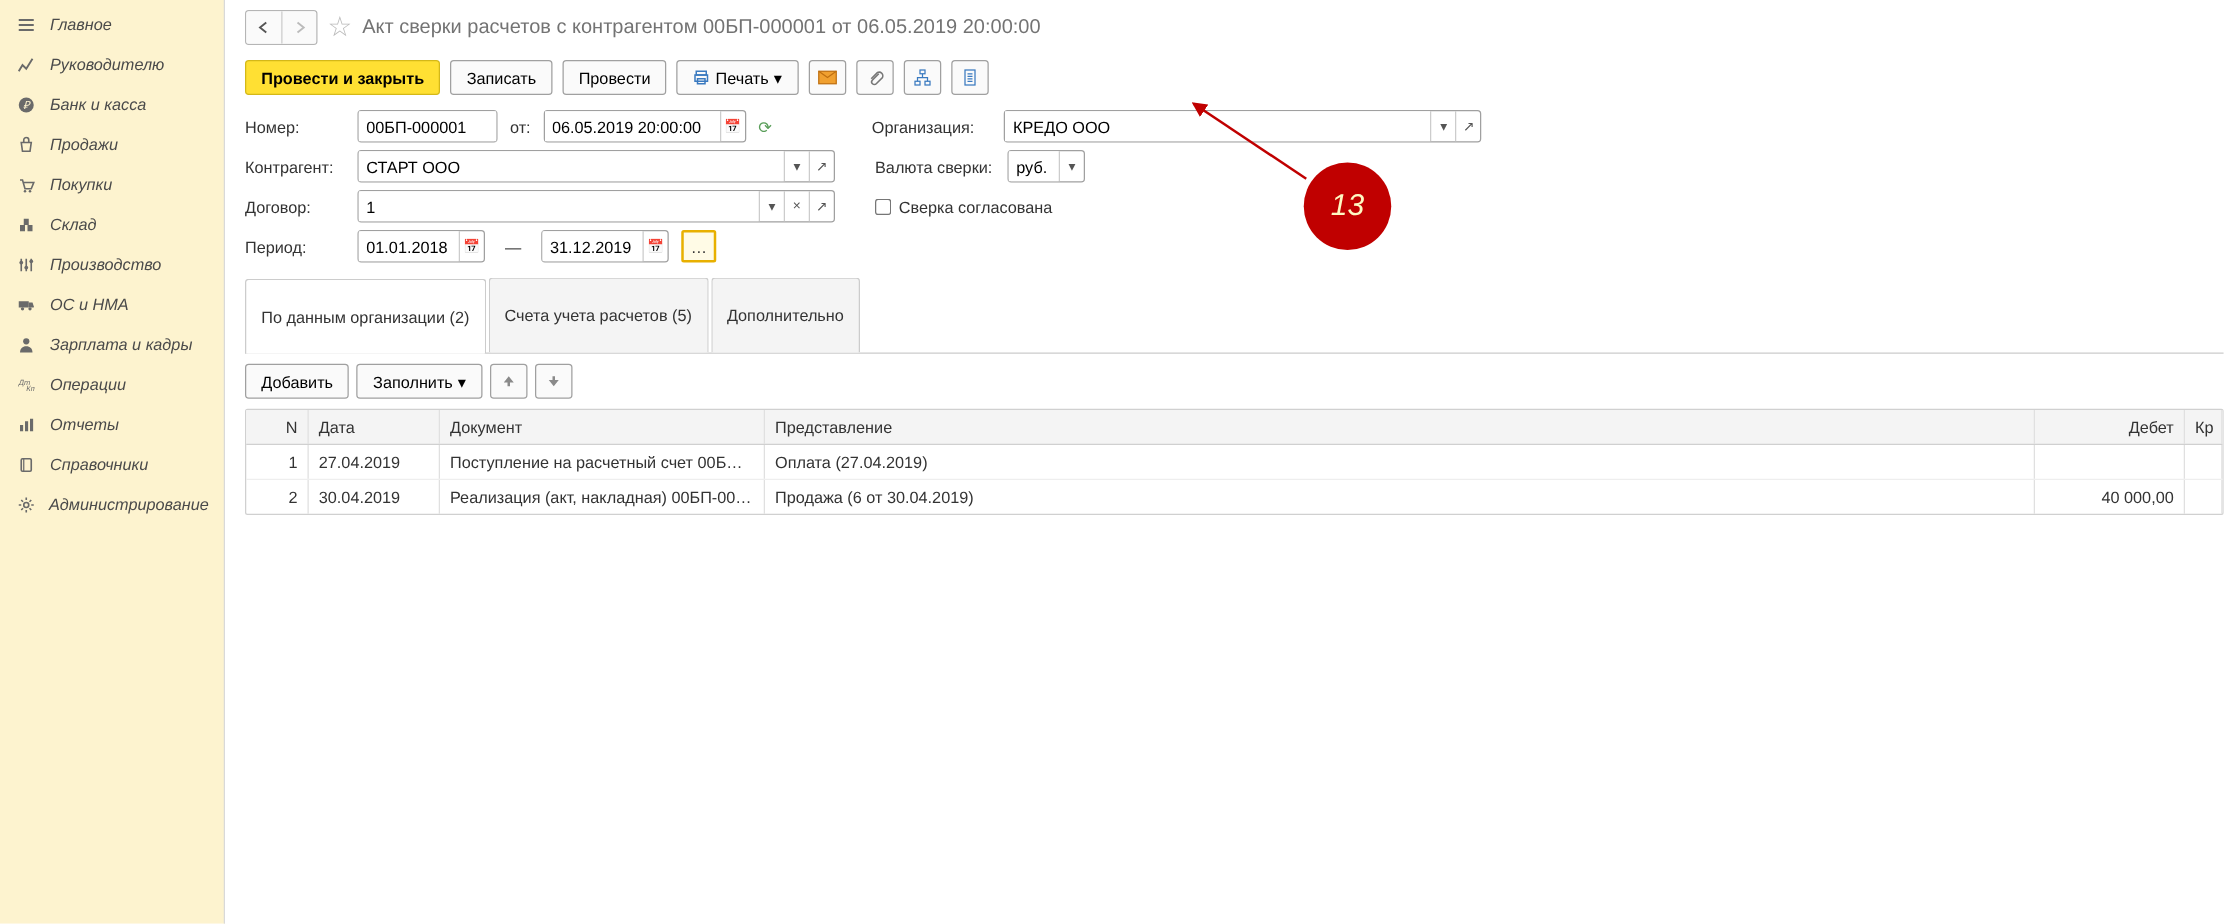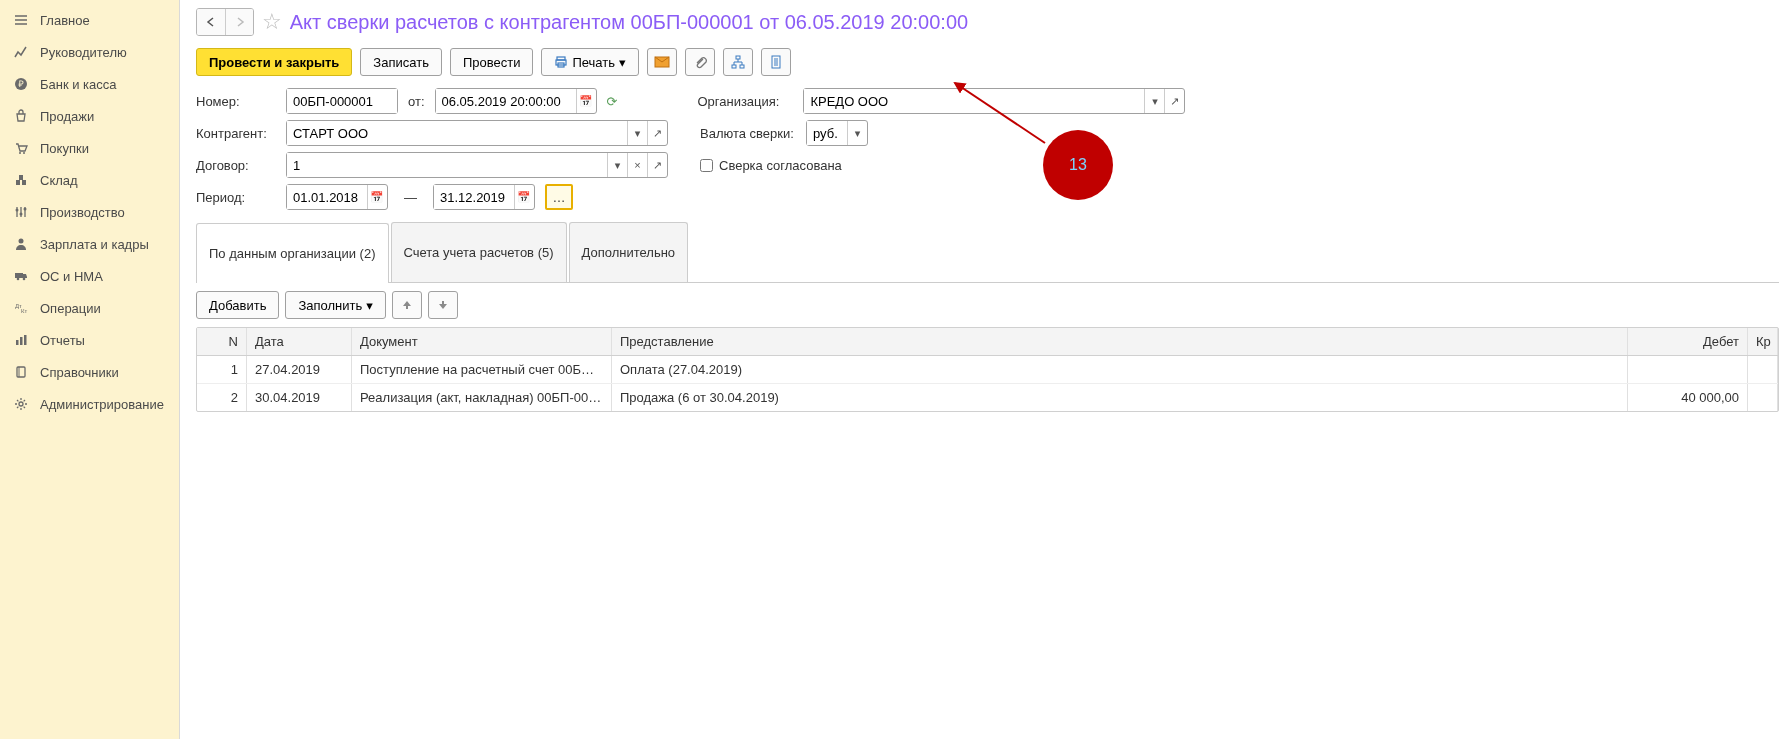--- a/index.html
+++ b/index.html
@@ -1,26 +1,26 @@
 <!DOCTYPE html>
 <html><head>
 <meta charset="utf-8">
 <style>
   * { box-sizing: border-box; margin: 0; padding: 0; font-family: Arial, sans-serif; }
   body { display: flex; height: 739px; width: 1779px; background: #fff; font-size: 13px; color: #333; overflow: hidden; }
   .sidebar { width: 180px; background: #fdf3cf; border-right: 1px solid #d9d9d9; padding-top: 4px; flex-shrink: 0; }
-  .side-item { display: flex; align-items: center; padding: 8px 12px; cursor: pointer; color: #4a4a4a; }
+  .side-item { display: flex; align-items: flex-start; padding: 8px 12px; cursor: pointer; color: #4a4a4a; font-style: italic; }
   .side-icon { width: 18px; height: 16px; margin-right: 10px; display: inline-flex; align-items: center; justify-content: center; color: #6a6a6a; }
   .main { flex: 1; display: flex; flex-direction: column; padding: 8px 0 0 16px; position: relative; }
   .top-row { display: flex; align-items: center; gap: 8px; margin-bottom: 12px; }
   .nav-btngrp { display: flex; border: 1px solid #b5b5b5; border-radius: 3px; overflow: hidden; }
   .nav-btn { width: 28px; height: 26px; background: #fafafa; display: flex; align-items: center; justify-content: center; cursor: pointer; }
   .nav-btn + .nav-btn { border-left: 1px solid #ccc; }
   .star { color: #bbb; font-size: 22px; cursor: pointer; }
-  .page-title { font-size: 20px; font-weight: 400; color: #8b5cf6; }
+  .page-title { font-size: 16px; font-weight: 400; color: #737373; }
   .toolbar { display: flex; align-items: flex-start; gap: 8px; margin-bottom: 12px; }
   .btn { height: 28px; padding: 0 12px; border: 1px solid #a0a0a0; border-radius: 3px; background: #fafafa; cursor: pointer; display: inline-flex; align-items: center; gap: 4px; font-size: 13px; }
   .btn-primary { background: #ffe033; border-color: #d4b818; font-weight: bold; }
   .icon-btn { width: 30px; padding: 0; justify-content: center; }
   .form-rows { display: flex; flex-direction: column; gap: 6px; }
   .form-row { display: flex; align-items: center; gap: 10px; }
   .form-label { width: 80px; color: #333; font-size: 13px; }
   .form-label2 { width: 96px; text-align: left; }
   .inp-wrap { display: flex; border: 1px solid #a0a0a0; border-radius: 3px; height: 26px; background: #fff; }
   .inp { border: 0; outline: 0; padding: 0 6px; height: 24px; font-size: 13px; }
@@ -37,21 +37,21 @@
   .col-n { width: 50px; text-align: right; }
   .col-date { width: 105px; }
   .col-doc { width: 260px; overflow: hidden; white-space: nowrap; text-overflow: ellipsis; }
   .col-pres { flex: 1; }
   .col-deb { width: 120px; text-align: right; }
   .col-kr { width: 30px; }
   .trow { border-bottom: 1px solid #eee; }
   .trow:last-child { border-bottom: none; }
   .period-sep { padding: 0 6px; }
   .dots-btn { width: 28px; height: 26px; border: 2px solid #e8b000; border-radius: 2px; background: #fffbe6; display: flex; align-items: center; justify-content: center; cursor: pointer; }
-  .callout { position: absolute; width: 70px; height: 70px; border-radius: 50%; background: #c00000; color: #7dd3fc; font-size: 16px; display: flex; align-items: center; justify-content: center; left: 863px; top: 130px; z-index: 10; }
+  .callout { position: absolute; width: 70px; height: 70px; border-radius: 50%; background: #c00000; color: #fef9c3; font-size: 24px; display: flex; align-items: center; justify-content: center; left: 863px; top: 130px; z-index: 10; font-style: italic; }
   .callout-line { position: absolute; left: 770px; top: 78px; width: 100px; height: 70px; pointer-events: none; z-index: 9; }
   svg { display: block; }
 </style>
 </head>
 <body>
 
 <div class="sidebar">
   <div class="side-item">
     <span class="side-icon">
         <svg width="14" height="14" viewBox="0 0 14 14">
@@ -112,36 +112,36 @@
           <circle cx="3" cy="5" r="1.5" fill="#6a6a6a"></circle>
           <circle cx="7" cy="9" r="1.5" fill="#6a6a6a"></circle>
           <circle cx="11" cy="4" r="1.5" fill="#6a6a6a"></circle>
         </svg>
       </span>
     <span>Производство</span>
   </div>
   <div class="side-item">
     <span class="side-icon">
         <svg width="14" height="14" viewBox="0 0 14 14">
-          <circle cx="7" cy="4" r="2.5" fill="#6a6a6a"></circle>
-          <path d="M2 13c0-3 2-5 5-5s5 2 5 5z" fill="#6a6a6a"></path>
-        </svg>
-      </span>
-    <span>Зарплата и кадры</span>
-  </div>
-  <div class="side-item">
-    <span class="side-icon">
-        <svg width="14" height="14" viewBox="0 0 14 14">
           <rect x="1" y="4" width="8" height="5" fill="#6a6a6a"></rect>
           <path d="M9 5h3l1 3v1H9z" fill="#6a6a6a"></path>
           <circle cx="4" cy="10" r="1.3" fill="#6a6a6a"></circle>
           <circle cx="10" cy="10" r="1.3" fill="#6a6a6a"></circle>
         </svg>
       </span>
     <span>ОС и НМА</span>
+  </div>
+  <div class="side-item">
+    <span class="side-icon">
+        <svg width="14" height="14" viewBox="0 0 14 14">
+          <circle cx="7" cy="4" r="2.5" fill="#6a6a6a"></circle>
+          <path d="M2 13c0-3 2-5 5-5s5 2 5 5z" fill="#6a6a6a"></path>
+        </svg>
+      </span>
+    <span>Зарплата и кадры</span>
   </div>
   <div class="side-item">
     <span class="side-icon">
         <svg width="14" height="14" viewBox="0 0 14 14">
           <text x="1" y="7" font-size="6" fill="#6a6a6a">Дт</text>
           <text x="7" y="12" font-size="6" fill="#6a6a6a">Кт</text>
         </svg>
       </span>
     <span>Операции</span>
   </div>

